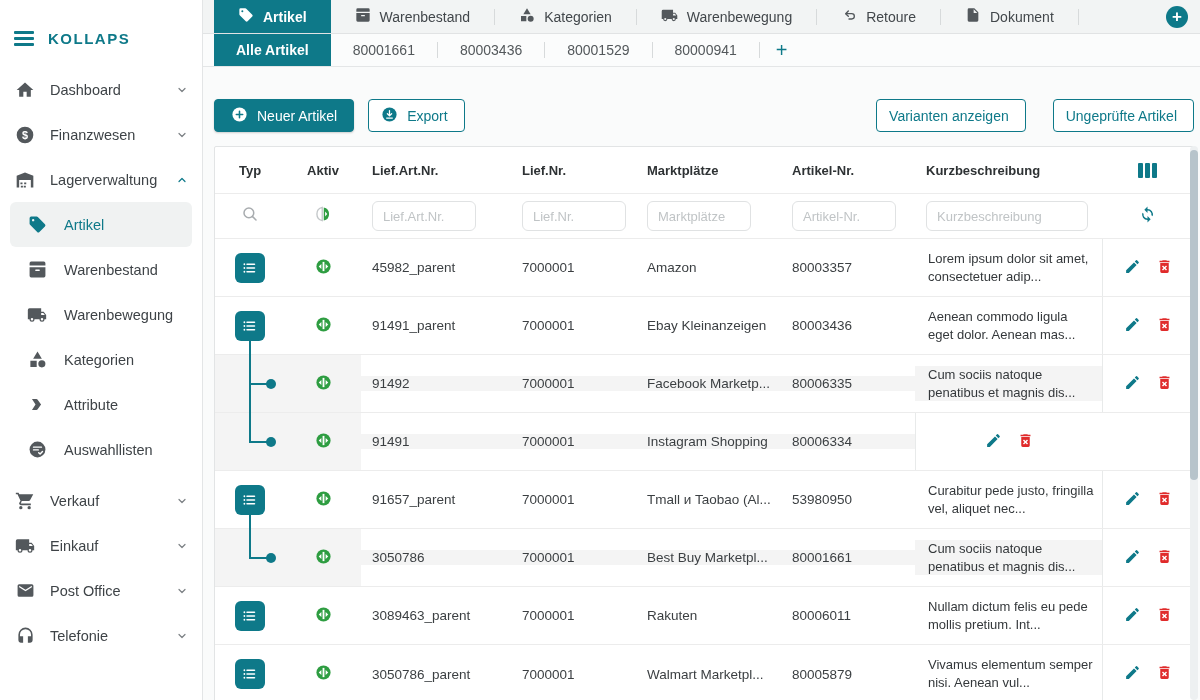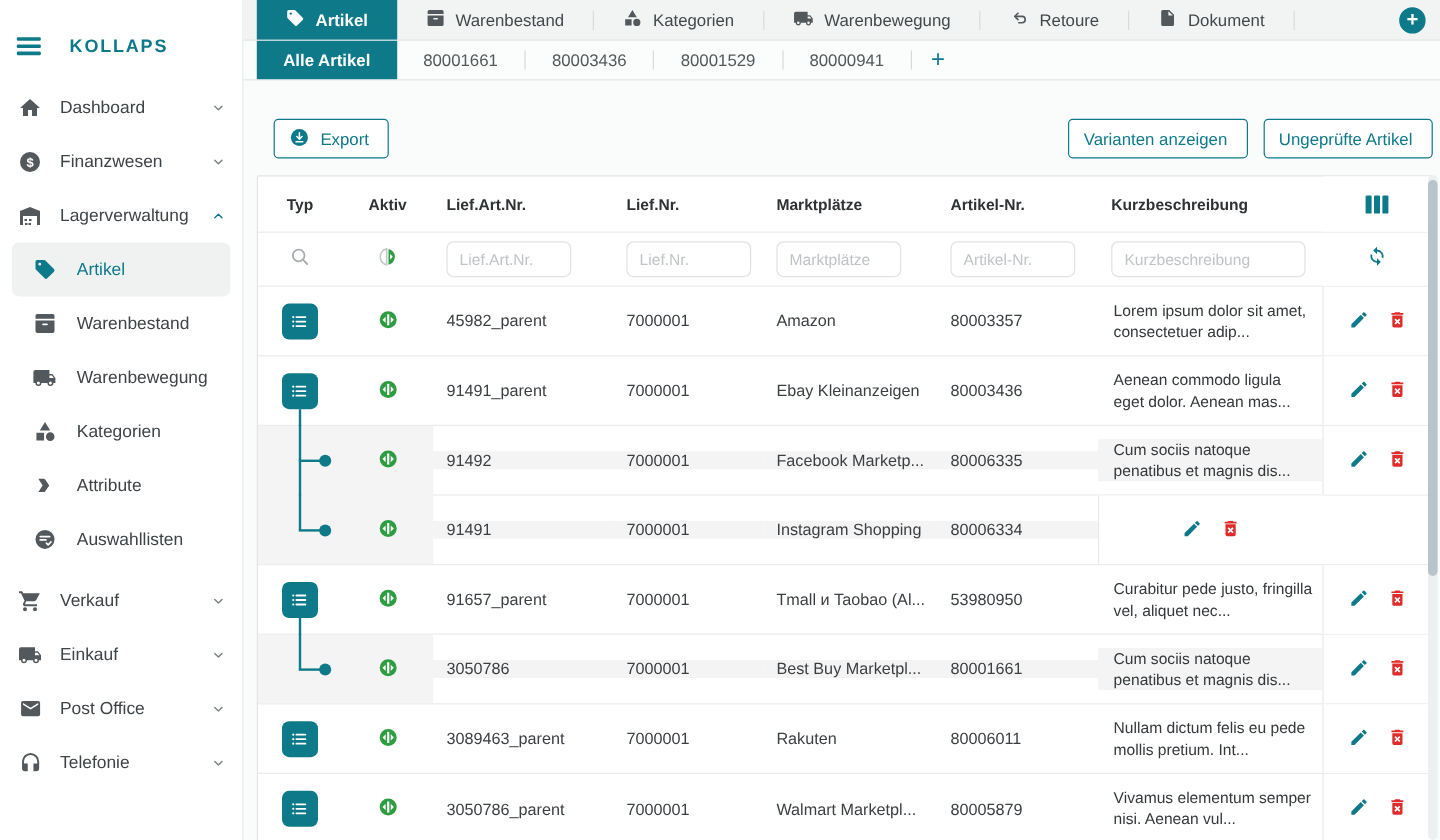--- a/index.html
+++ b/index.html
@@ -2,21 +2,21 @@
 <html><head>
 <meta charset="utf-8">
 <style>
   * { margin:0; padding:0; box-sizing:border-box; }
   html,body { width:1200px; height:700px; overflow:hidden; background:#fff;
     font-family:"Liberation Sans","DejaVu Sans",sans-serif; }
   .app { display:flex; width:1200px; height:700px; }
 
   
   .sidebar { width:203px; background:#fff; border-right:1px solid #e3e5e6; flex-shrink:0; }
-  .brand { display:flex; align-items:center; gap:24px; padding:30px 16px 16px 14px; }
+  .brand { display:flex; align-items:center; gap:14px; padding:30px 16px 16px 14px; }
   .hamburger { display:flex; flex-direction:column; gap:3px; cursor:pointer; }
   .hamburger span { width:20px; height:3px; background:#0e7989; border-radius:1px; }
   .brand-name { color:#0e7989; font-weight:bold; font-size:15px; letter-spacing:1.5px; }
   .nav { margin-top:4px; }
   .nav-item { display:flex; align-items:center; height:45px; padding:0 14px; cursor:pointer;
     color:#3e4347; font-size:14.5px; }
   .nav-item .nav-ic { width:22px; display:flex; justify-content:center; margin-right:14px; }
   .nav-item .nav-label { flex:1; }
   .nav-item.sub { padding-left:26px; }
   .nav-item.sub .nav-ic { margin-right:16px; }
@@ -48,21 +48,21 @@
   .tab2-plus { color:#0e7989; font-size:20px; font-weight:normal; padding:0 16px; }
 
   .toolbar { display:flex; align-items:center; margin:32px 6px 0 11px; }
   .btn { display:flex; align-items:center; gap:9px; height:33px; padding:0 16px;
     border-radius:4px; font-size:14px; font-weight:500; cursor:pointer; white-space:nowrap;
     font-family:inherit; }
   .btn-filled { background:#0e7989; color:#fff; border:1px solid #0e7989;
     box-shadow:0 1px 2px rgba(0,0,0,.18); }
   .btn-outline { background:#fff; color:#0e7989; border:1px solid #0e7989;padding-left:12px; }
   .ml14 { margin-left:14px; }
-  .toolbar-right { margin-left:auto; display:flex; gap:13px; }
+  .toolbar-right { margin-left:auto; display:flex; gap:27px; }
 
   
   .table-card { margin:14px 6px 0 11px; background:#fff; border:1px solid #e2e4e5;
     border-radius:2px; }
   .trow { display:grid; grid-template-columns:70px 76px 150px 125px 145px 134px 1fr 91px;
     border-bottom:1px solid #ececec; align-items:center; }
   .trow:last-child { border-bottom:none; }
   .thead { height:47px; font-weight:bold; font-size:13px; color:#2e3234; }
   .tfilter { height:45px; }
   .tdata { height:58px; font-size:13.5px; color:#3b3f42; }
@@ -339,20 +339,27 @@
         </div>
       <div class="tab-div"></div>
       <div class="tab2">
           <span>80000941</span>
         </div>
       <div class="tab-div"></div>
       <div class="tab2 tab2-plus">+</div>
     </div>
 
     <div class="toolbar">
+      <button class="btn btn-filled">
+        <span><svg width="17" height="17" viewBox="0 0 24 24">
+              <circle cx="12" cy="12" r="10" fill="#fff"></circle>
+              <path d="M12 7.5v9M7.5 12h9" stroke="#0e7989" stroke-width="2.2" stroke-linecap="round"></path>
+            </svg></span>
+        <span>Neuer Artikel</span>
+      </button>
       <button class="btn btn-outline ml14">
         <span><svg width="17" height="17" viewBox="0 0 24 24">
               <circle cx="12" cy="12" r="10" fill="#0e7989"></circle>
               <path d="M12 6.5v7M9 11l3 3 3-3" fill="none" stroke="#fff" stroke-width="1.8" stroke-linecap="round" stroke-linejoin="round"></path>
               <path d="M8 17h8" stroke="#fff" stroke-width="1.8" stroke-linecap="round"></path>
             </svg></span>
         <span>Export</span>
       </button>
       <div class="toolbar-right">
         <button class="btn btn-outline">

